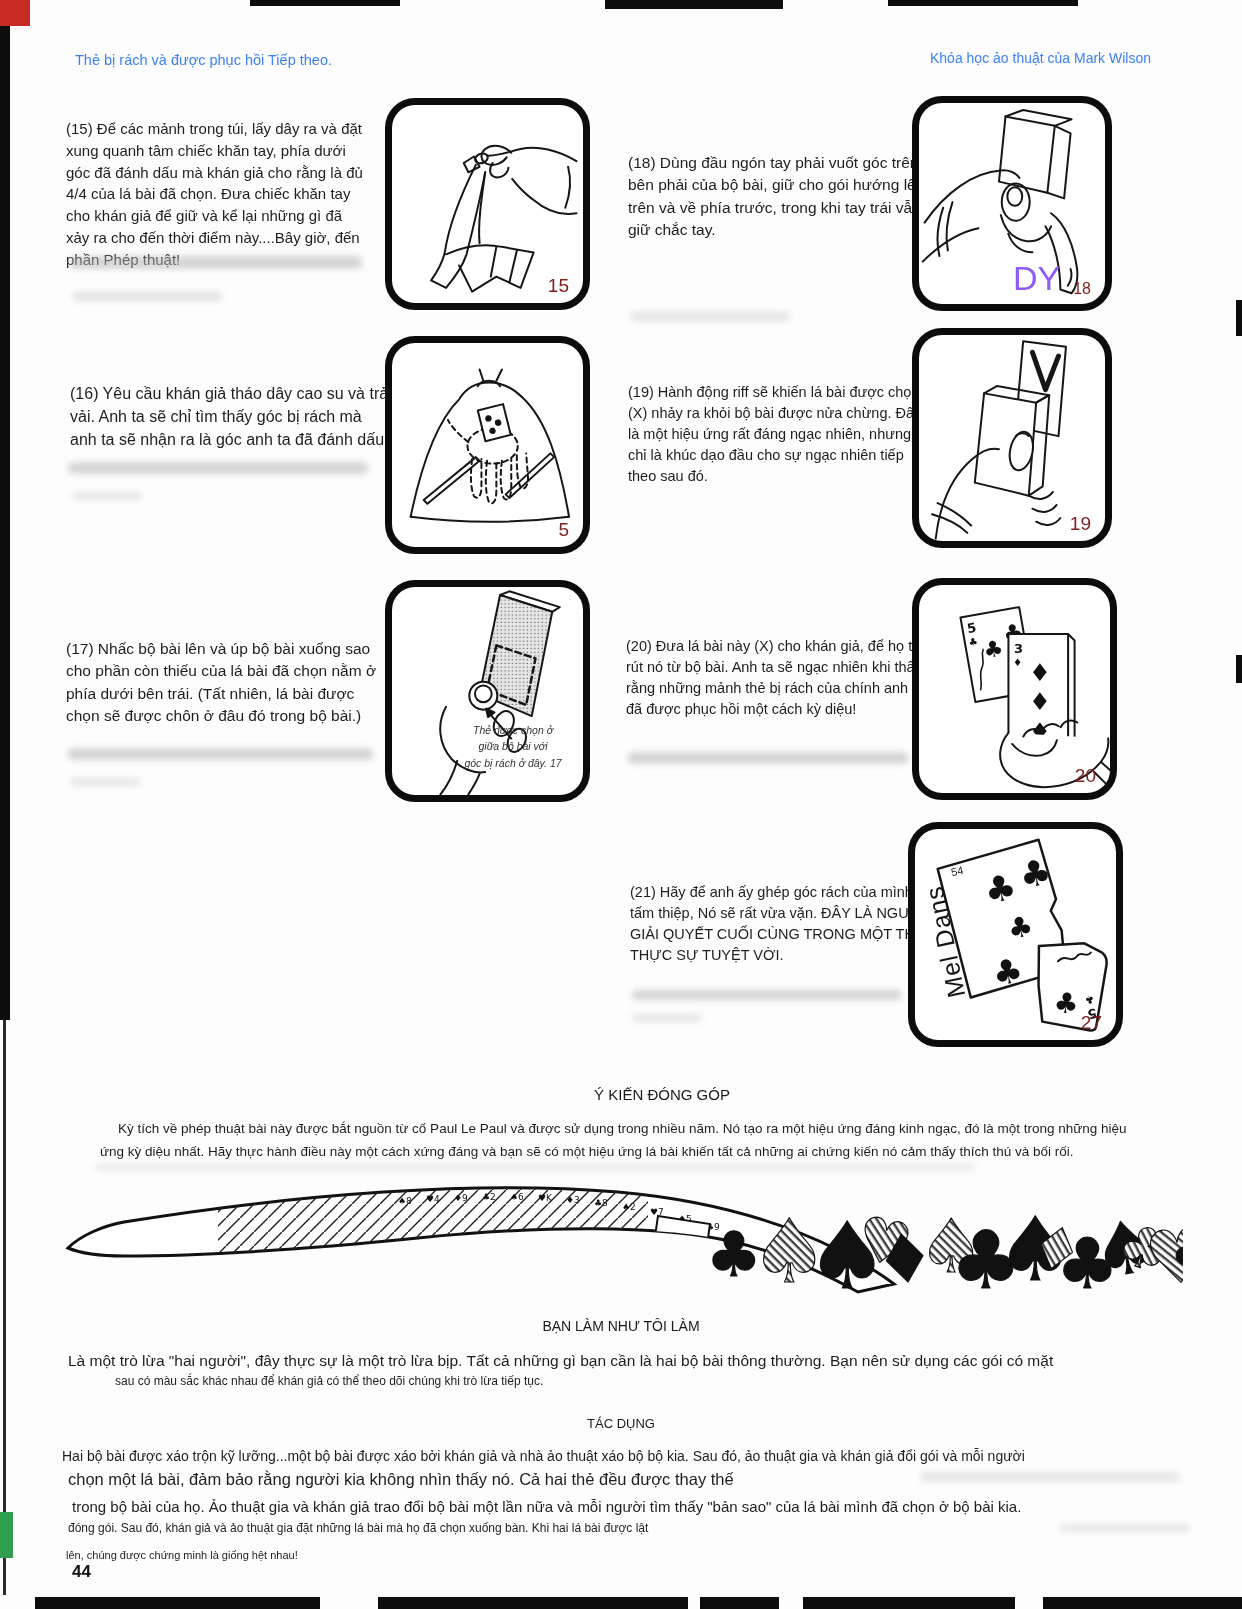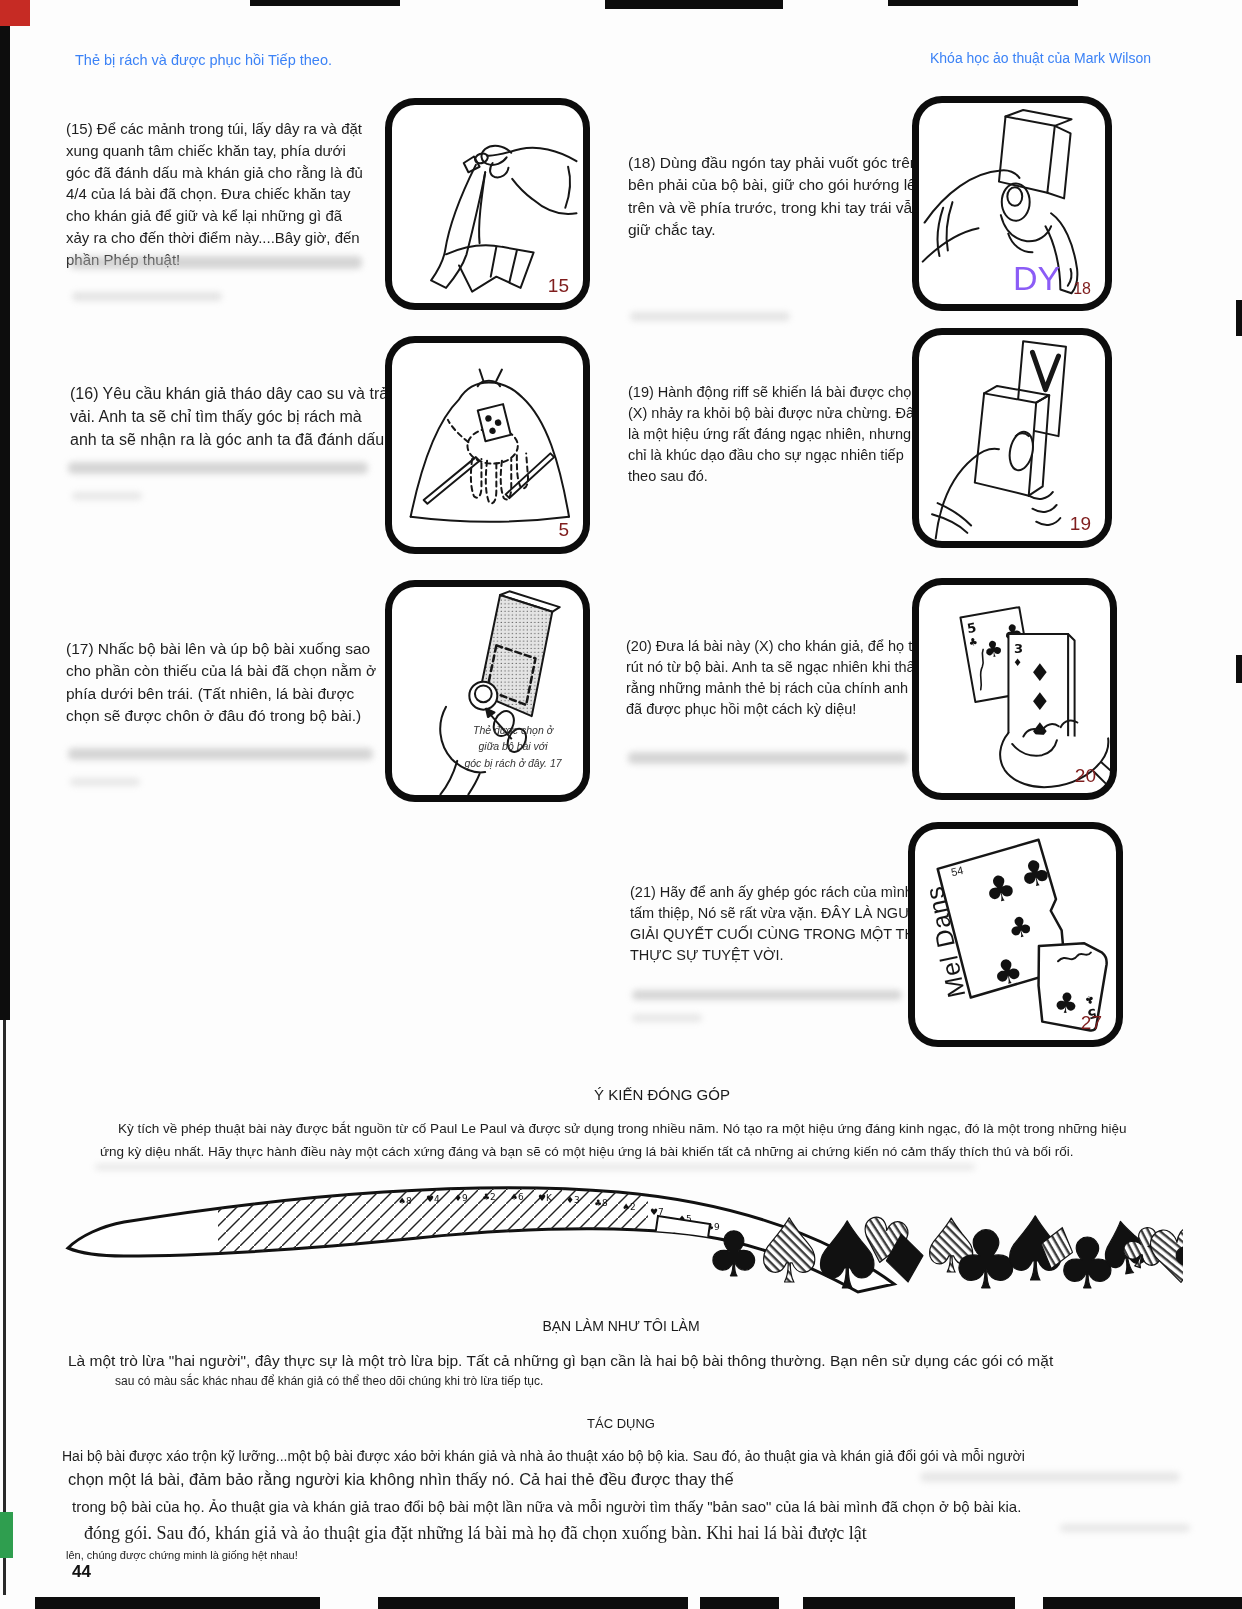--- a/index.html
+++ b/index.html
@@ -303,19 +303,19 @@
 
   <div class="center-head" style="top:1318px;font-size:14px;">BẠN LÀM NHƯ TÔI LÀM</div>
   <div class="para nowrap" style="left:68px;top:1350px;font-size:15.5px;">Là một trò lừa "hai người", đây thực sự là một trò lừa bịp. Tất cả những gì bạn cần là hai bộ bài thông thường. Bạn nên sử dụng các gói có mặt</div>
   <div class="para nowrap" style="left:115px;top:1373px;font-size:12px;">sau có màu sắc khác nhau để khán giả có thể theo dõi chúng khi trò lừa tiếp tục.</div>
 
   <div class="center-head" style="top:1416px;font-size:13px;">TÁC DỤNG</div>
   <div class="para nowrap" style="left:62px;top:1446px;font-size:14px;">Hai bộ bài được xáo trộn kỹ lưỡng...một bộ bài được xáo bởi khán giả và nhà ảo thuật xáo bộ bộ kia. Sau đó, ảo thuật gia và khán giả đổi gói và mỗi người</div>
   <div class="para nowrap" style="left:68px;top:1468px;font-size:16.5px;">chọn một lá bài, đảm bảo rằng người kia không nhìn thấy nó. Cả hai thẻ đều được thay thế</div>
   <div class="smudge" style="left:920px;top:1472px;width:260px;height:10px;opacity:.3;"></div>
   <div class="para nowrap" style="left:72px;top:1496px;font-size:15px;">trong bộ bài của họ. Ảo thuật gia và khán giả trao đổi bộ bài một lần nữa và mỗi người tìm thấy "bản sao" của lá bài mình đã chọn ở bộ bài kia.</div>
-  <div class="para nowrap" style="left:84px;top:1520px;font-size:18px;font-family:Liberation Serif, serif;">đóng gói. Sau đó, khán giả và ảo thuật gia đặt những lá bài mà họ đã chọn xuống bàn. Khi hai lá bài được lật</div>
+  <div class="para nowrap" style="left:68px;top:1520px;font-size:12px;">đóng gói. Sau đó, khán giả và ảo thuật gia đặt những lá bài mà họ đã chọn xuống bàn. Khi hai lá bài được lật</div>
   <div class="smudge" style="left:1060px;top:1524px;width:130px;height:8px;opacity:.3;"></div>
   <div class="para nowrap" style="left:66px;top:1548px;font-size:11px;">lên, chúng được chứng minh là giống hệt nhau!</div>
 
   <div class="pageno" style="top:1562px;">44</div>
 
 </div>
 
 </body></html>

